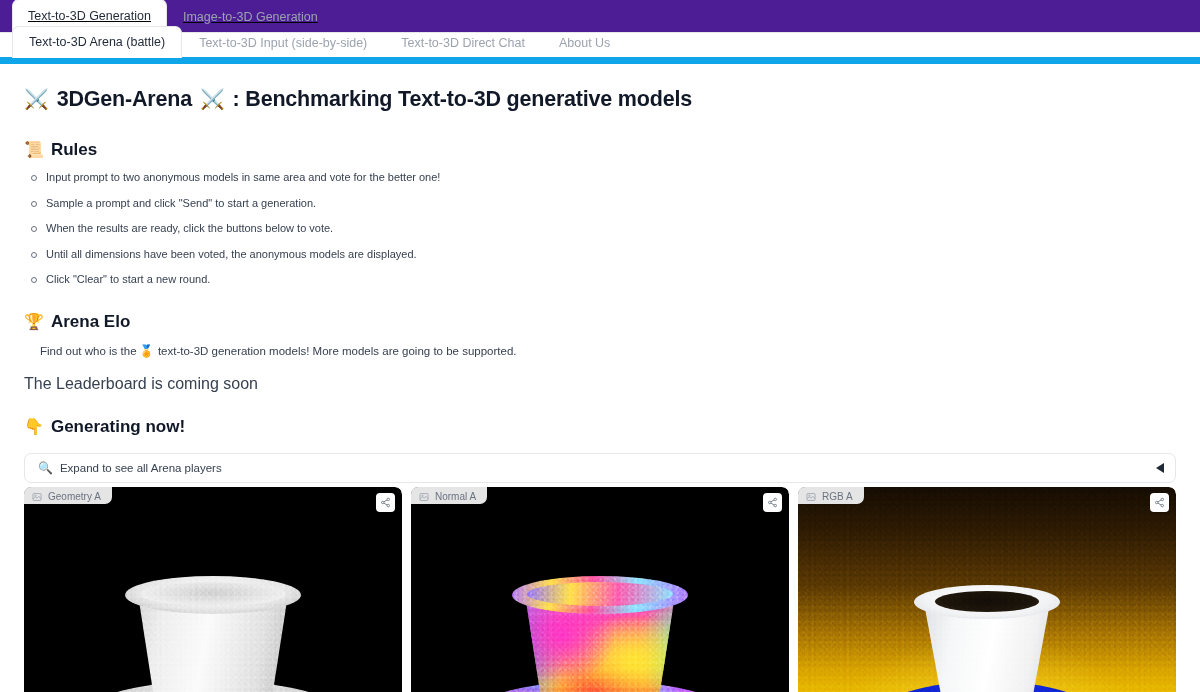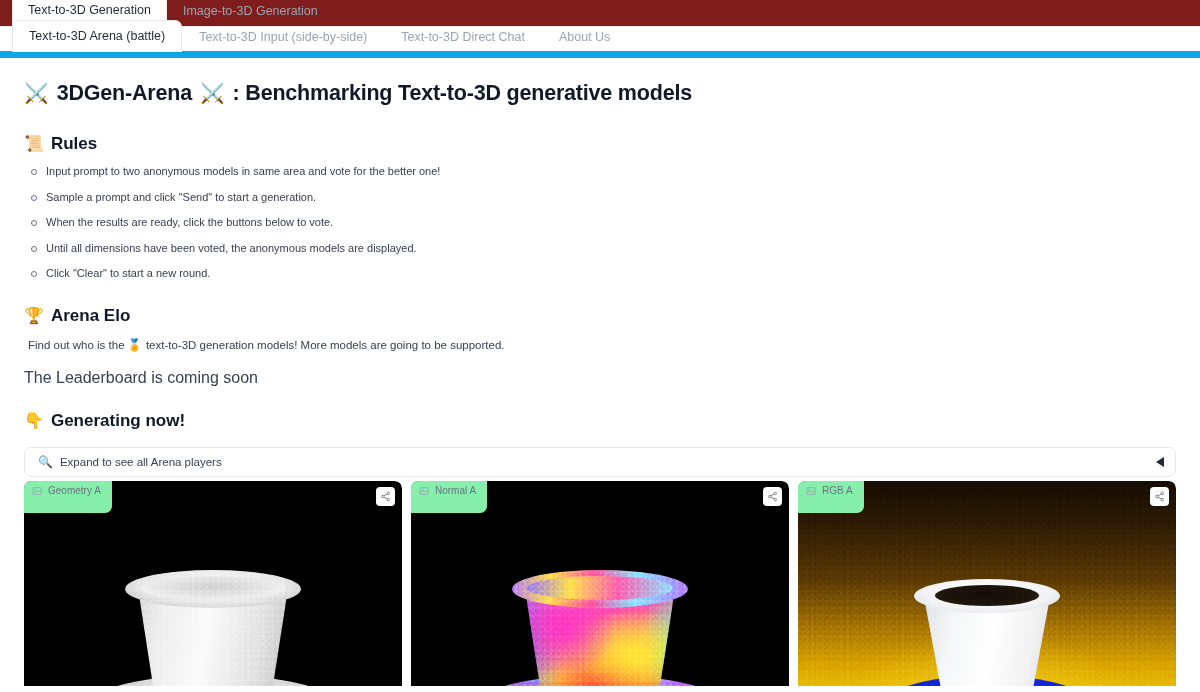--- a/index.html
+++ b/index.html
@@ -8,24 +8,25 @@
     width: 1200px; height: 692px;
     background: #ffffff;
     font-family: "Liberation Sans", "DejaVu Sans", sans-serif;
     overflow: hidden;
   }
 
   
   .top-tabs {
     display: flex;
     align-items: flex-end;
-    height: 27px;
+    height: 33px;
     border-bottom: 1px solid #e5e7eb;
     padding-left: 12px;
-    background: #7f1d1d;
+    background: #4c1d95;
+    text-decoration: underline;
   }
   .top-tab {
     font-size: 12.5px;
     color: #9ca3af;
     padding: 8px 15px 8px 15px;
     line-height: 16px;
     border: 1px solid transparent;
     border-bottom: none;
     border-radius: 7px 7px 0 0;
     position: relative;
@@ -122,21 +123,21 @@
     top: 5px;
     width: 4px; height: 4px;
     border: 1px solid #6b7280;
     border-radius: 50%;
   }
 
   .para {
     font-size: 11.5px;
     color: #374151;
     line-height: 15px;
-    margin: 10px 0 0 4px;
+    margin: 10px 0 0 16px;
   }
   .para .emj { font-size: 12px; }
   .para2 {
     font-size: 16px;
     color: #374151;
     line-height: 15px;
     margin: 17px 0 0 0;
   }
 
   
@@ -187,23 +188,23 @@
   .viewer .canvas {
     position: absolute;
     inset: 0;
     border-radius: 7px;
   }
 
   .vp-label {
     position: absolute;
     left: 0; top: 0;
     z-index: 3;
-    background: #86efac;
+    background: #e5e5e5;
     border-radius: 0 0 7px 0;
-    padding: 4px 11px 16px 8px;
+    padding: 4px 11px 1px 8px;
     font-size: 10px;
     color: #6b7280;
     display: flex;
     align-items: center;
     gap: 6px;
     line-height: 12px;
   }
   .vp-label svg { display: block; }
 
   .share-btn {

